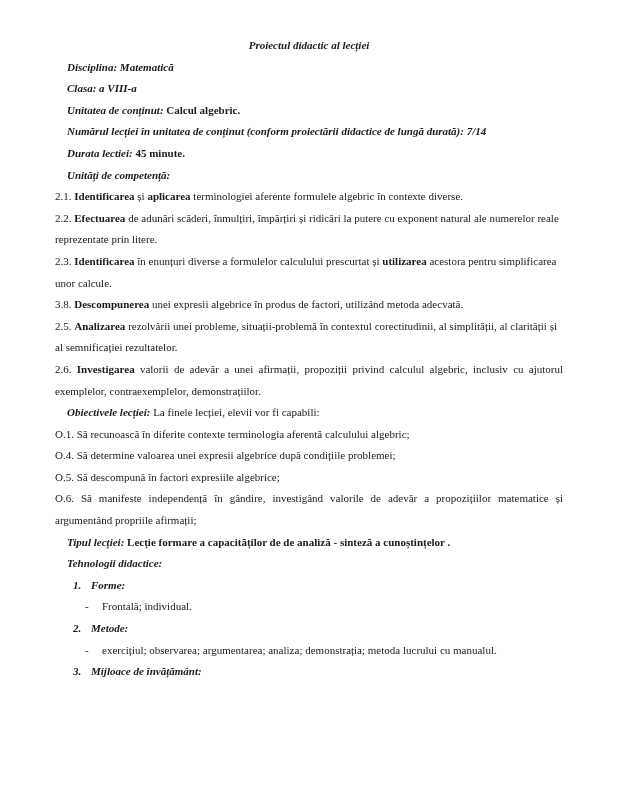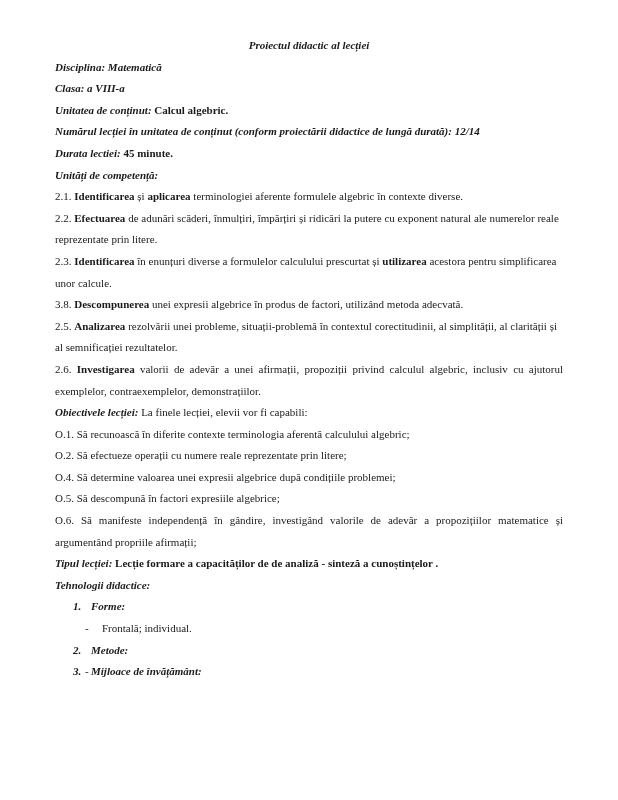--- a/index.html
+++ b/index.html
@@ -4,59 +4,58 @@
 <style>
   html, body { margin: 0; padding: 0; background: #ffffff; }
   body { width: 618px; height: 800px; overflow: hidden; position: relative; }
   .page {
     position: absolute; left: 55px; top: 35px; width: 508px;
     font-family: "Liberation Serif", serif; font-size: 11px; color: #1a1a1a;
     line-height: 21.6px;
   }
   .line { margin: 0; }
   .title { text-align: center; font-style: italic; font-weight: bold; }
-  .lbl { font-style: italic; font-weight: bold; }
+  .lbl { font-style: italic; font-weight: bold; margin-left: 12px; }
   .b { font-weight: bold; font-family: Liberation Serif, serif; }
   .just { text-align: justify; text-align-last: left; }
   .ol-item { position: relative; padding-left: 36px; font-style: italic; font-weight: bold; }
   .ol-num { position: absolute; left: 18px; }
   .ul-item { position: relative; padding-left: 47px; }
   .ul-dash { position: absolute; left: 30px; }
 </style>
 </head>
 <body>
 
 <div class="page">
   <p class="line title">Proiectul didactic al lecției</p>
 
   <p class="line lbl">Disciplina: Matematică</p>
   <p class="line lbl">Clasa: a VIII-a</p>
   <p class="line">
     <span class="lbl">Unitatea de conținut:</span><span class="b"> Calcul algebric.</span>
   </p>
-  <p class="line lbl">Numărul lecției în unitatea de conținut (conform proiectării didactice de lungă durată): 12/14</p>
+  <p class="line lbl">Numărul lecției în unitatea de conținut (conform proiectării didactice de lungă durată): 7/14</p>
   <p class="line">
     <span class="lbl">Durata lectiei:</span><span class="b"> 45 minute.</span>
   </p>
   <p class="line lbl">Unități de competență:</p>
 
   <div id="competente-list">
       <p class="line"><span>2.1. </span><span class="b">Identificarea</span><span> și </span><span class="b">aplicarea</span><span> terminologiei aferente formulele algebric în contexte diverse.</span></p>
       <p class="line"><span>2.2. </span><span class="b">Efectuarea</span><span> de adunări scăderi, înmulțiri, împărțiri și ridicări la putere cu exponent natural ale numerelor reale reprezentate prin litere.</span></p>
       <p class="line"><span>2.3. </span><span class="b">Identificarea</span><span> în enunțuri diverse a formulelor calculului prescurtat și </span><span class="b">utilizarea</span><span> acestora pentru simplificarea unor calcule.</span></p>
       <p class="line"><span>3.8. </span><span class="b">Descompunerea</span><span> unei expresii algebrice în produs de factori, utilizând metoda adecvată.</span></p>
       <p class="line"><span>2.5. </span><span class="b">Analizarea</span><span> rezolvării unei probleme, situații-problemă în contextul corectitudinii, al simplității, al clarității și al semnificației rezultatelor.</span></p>
       <p class="line just"><span>2.6. </span><span class="b">Investigarea</span><span> valorii de adevăr a unei afirmații, propoziții privind calculul algebric, inclusiv cu ajutorul exemplelor, contraexemplelor, demonstrațiilor.</span></p>
     </div>
 
   <p class="line">
     <span class="lbl">Obiectivele lecției:</span><span> La finele lecției, elevii vor fi capabili:</span>
   </p>
   <p class="line">O.1. Să recunoască în diferite contexte terminologia aferentă calculului algebric;</p>
-  <p class="line">O.2.  Să efectueze  operații cu numere reale reprezentate prin litere;</p>
   <p class="line">O.4.  Să determine valoarea unei expresii algebrice după condițiile problemei;</p>
   <p class="line">O.5. Să descompună în factori expresiile algebrice;</p>
   <p class="line just">O.6.  Să manifeste independență în gândire, investigând valorile de adevăr a propozițiilor matematice și argumentând propriile afirmații;</p>
 
   <p class="line">
     <span class="lbl">Tipul lecției:</span><span class="b"> Lecție formare a capacităților de de analiză - sinteză a cunoștințelor .</span>
   </p>
   <p class="line lbl">Tehnologii didactice:</p>
 
   <div class="ol-item">
@@ -66,18 +65,19 @@
   <div class="ul-item">
     <span class="ul-dash">-</span>
     <span>Frontală; individual.</span>
   </div>
   <div class="ol-item">
     <span class="ol-num">2.</span>
     <span>Metode:</span>
   </div>
   <div class="ul-item">
     <span class="ul-dash">-</span>
+    <span>exercițiul; observarea; argumentarea; analiza; demonstrația; metoda lucrului cu manualul.</span>
   </div>
   <div class="ol-item">
     <span class="ol-num">3.</span>
     <span>Mijloace de învățământ:</span>
   </div>
 </div>
 
 </body></html>

